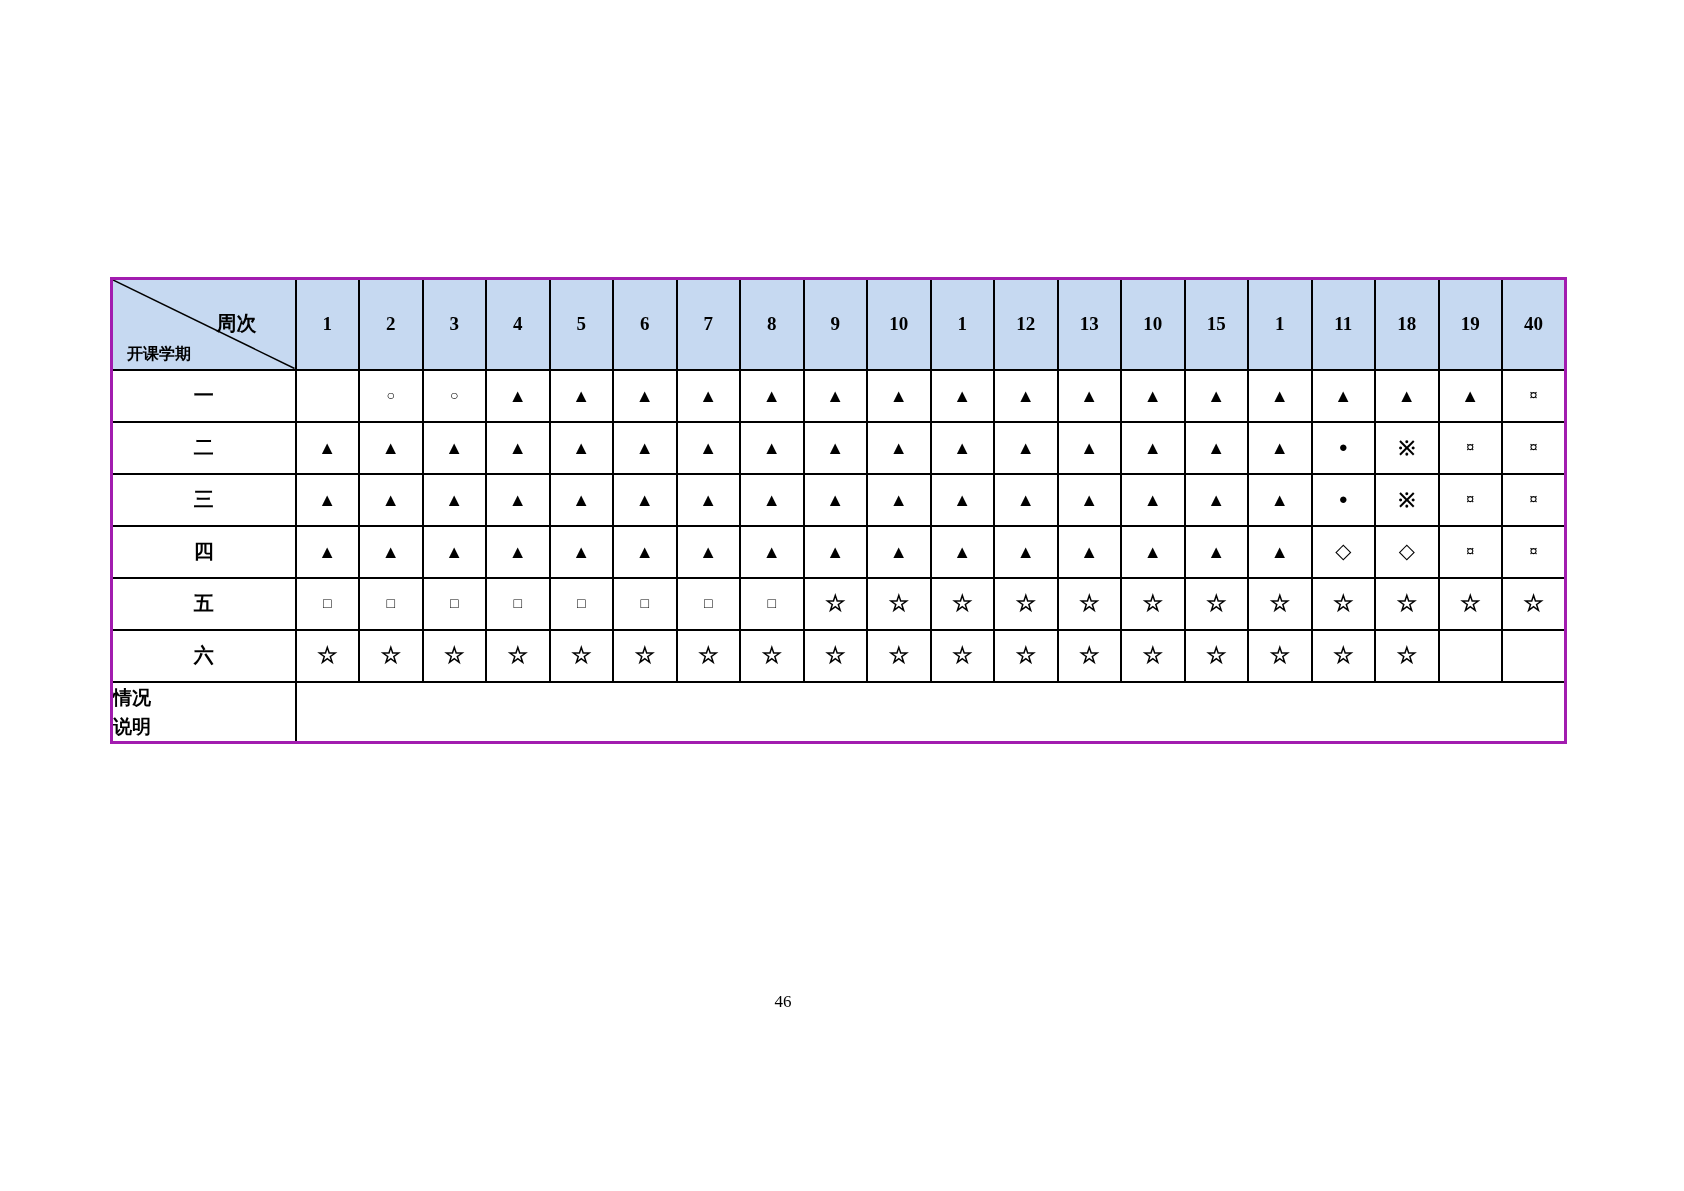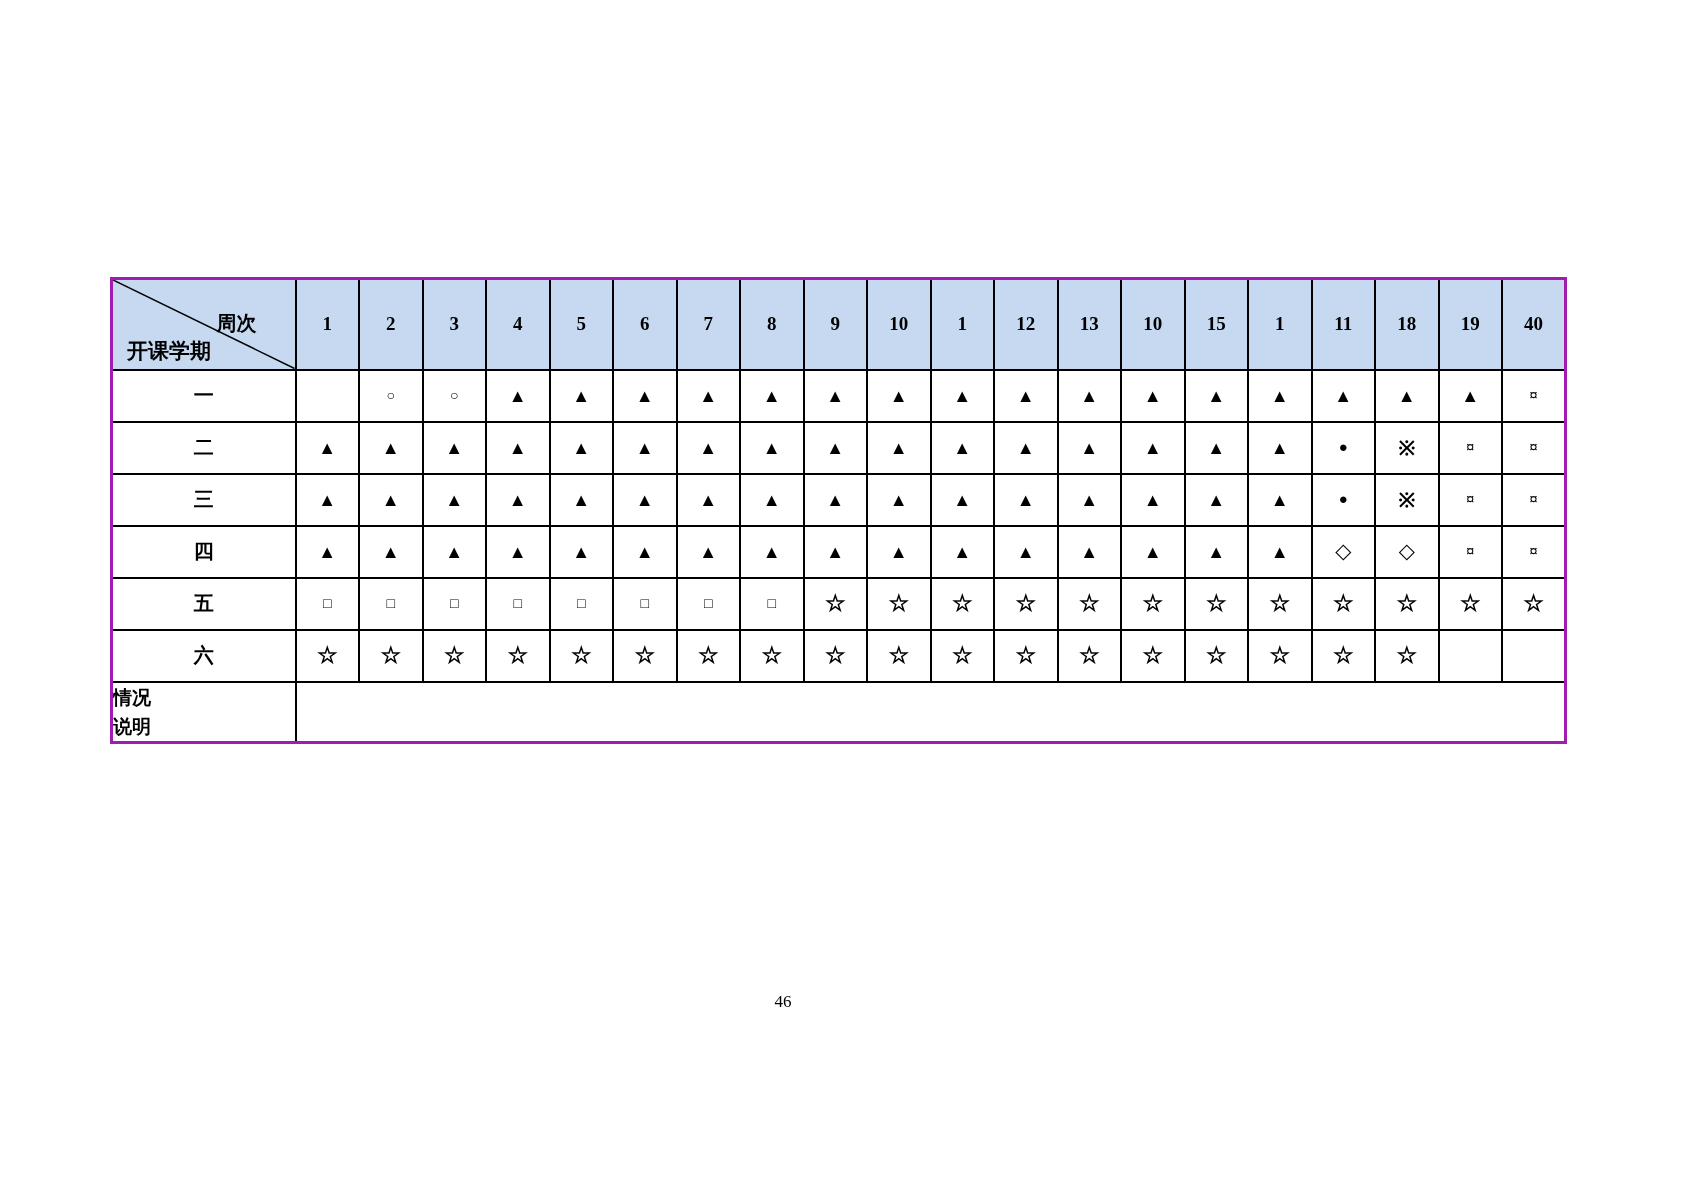--- a/index.html
+++ b/index.html
@@ -10,21 +10,21 @@
          font-weight:bold;font-size:30px;letter-spacing:1px;line-height:42px;}
   table.schedule{position:absolute;left:110px;top:277px;width:1457px;
                  table-layout:fixed;border-collapse:collapse;border:3px solid #a21caf;}
   table.schedule th,table.schedule td{border:2px solid #000;padding:0;overflow:hidden;}
   thead tr{height:91px;}
   thead th{background:var(--header-bg,#c6d9f1);border-bottom:3px solid #000;
            font-size:19px;font-weight:bold;text-align:center;vertical-align:middle;}
   th.corner{position:relative;padding:0;}
   th.corner svg{position:absolute;left:0;top:0;width:100%;height:100%;display:block;}
   .corner-tr{position:absolute;top:30px;right:38px;font-size:20px;font-weight:bold;}
-  .corner-bl{position:absolute;bottom:4px;left:14px;font-size:21px;font-weight:bold;text-align:center;}
+  .corner-bl{position:absolute;bottom:4px;left:14px;font-size:16px;font-weight:bold;text-align:center;}
   tbody tr.grid-row{height:52px;}
   td.rowlab{font-size:20px;font-weight:bold;text-align:center;vertical-align:middle;}
   td.sym{text-align:center;vertical-align:middle;font-weight:bold;line-height:1;}
   tr.notes-row{height:97px;}
   tr.notes-row td{border-top:3px solid #000;vertical-align:top;}
   .notes{padding:4px 12px 0 12px;}
   .notes div{font-size:19px;font-weight:bold;line-height:31px;white-space:nowrap;}
   tr.situation-row{height:58px;}
   td.situation-label{vertical-align:middle;padding:2px 10px;}
   td.situation-label div{font-size:19px;font-weight:bold;line-height:29px;}

